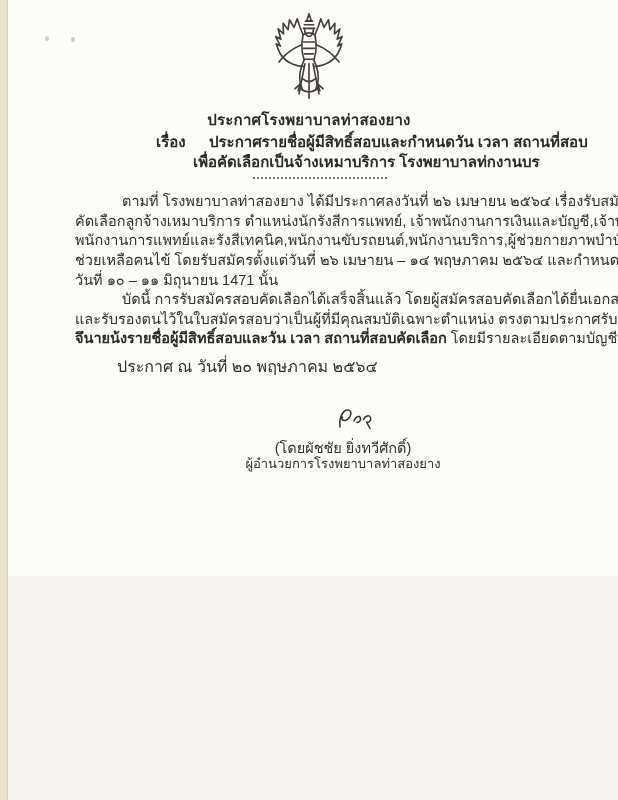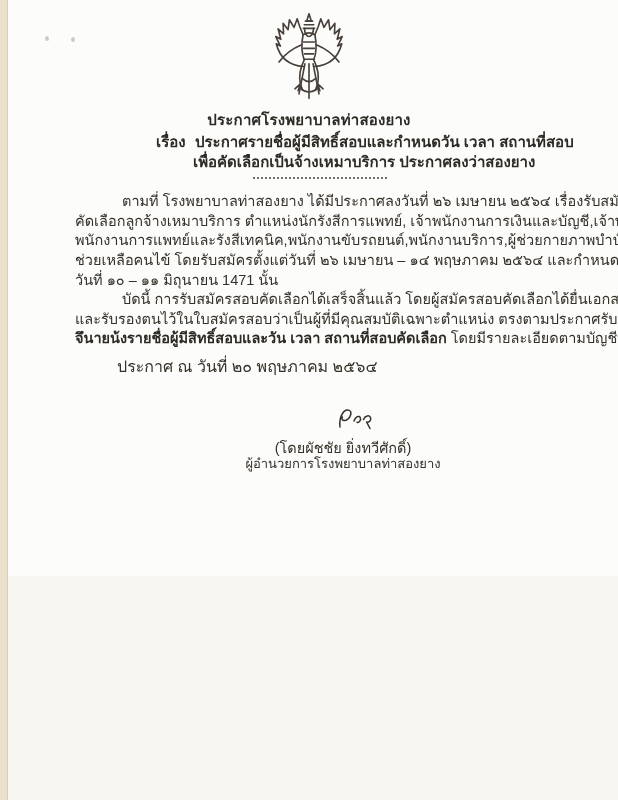--- a/index.html
+++ b/index.html
@@ -30,21 +30,21 @@
   .org-title{
     position:absolute;top:108px;left:0;width:618px;
     text-align:center;font-size:15px;font-weight:700;color:#2d2a24;
     letter-spacing:.2px;
   }
   .subject-label{
     position:absolute;left:143px;top:130px;
     font-size:15px;font-weight:700;color:#2d2a24;margin-left:13px;
   }
   .subject-line1{
-    position:absolute;left:195px;top:130px;
+    position:absolute;left:209px;top:130px;
     font-size:15px;font-weight:700;color:#2d2a24;white-space:nowrap;
   }
   .subject-line2{
     position:absolute;left:193px;top:150px;
     font-size:15px;font-weight:700;color:#2d2a24;white-space:nowrap;
   }
   .dotted-divider{
     position:absolute;left:253px;top:170px;width:134px;height:7px;
     border-bottom:2px dotted #75706a;
   }
@@ -105,21 +105,21 @@
 
       <path d="M45.5 57 L39 90 M50 57 L50 95 M54.5 57 L61 90"></path>
       <path d="M42.5 73 Q50 80 57.5 73 M40.5 84 Q50 92 59.5 84"></path>
     </svg>
   </div>
 
   <div class="org-title">ประกาศโรงพยาบาลท่าสองยาง</div>
 
   <div class="subject-label">เรื่อง</div>
   <div class="subject-line1">ประกาศรายชื่อผู้มีสิทธิ์สอบและกำหนดวัน เวลา สถานที่สอบ</div>
-  <div class="subject-line2">เพื่อคัดเลือกเป็นจ้างเหมาบริการ  ประกาศลงว่าสองยาง</div>
+  <div class="subject-line2">เพื่อคัดเลือกเป็นจ้างเหมาบริการ  โรงพยาบาลท่กงานบร</div>
 
   <div class="dotted-divider"></div>
 
   <div class="para para1">
     <div class="line indent">ตามที่  โรงพยาบาลท่าสองยาง    ได้มีประกาศลงวันที่ ๒๖ เมษายน ๒๕๖๔   เรื่องรับสมัครสอบ</div>
     <div class="line">คัดเลือกลูกจ้างเหมาบริการ ตำแหน่งนักรังสีการแพทย์, เจ้าพนักงานการเงินและบัญชี,เจ้าพนักงานธุรการ,</div>
     <div class="line">พนักงานการแพทย์และรังสีเทคนิค,พนักงานขับรถยนต์,พนักงานบริการ,ผู้ช่วยกายภาพบำบัด  และพนักงาน</div>
     <div class="line">ช่วยเหลือคนไข้   โดยรับสมัครตั้งแต่วันที่ ๒๖ เมษายน – ๑๔ พฤษภาคม ๒๕๖๔  และกำหนดสอบคัดเลือก</div>
     <div class="line">วันที่ ๑๐ – ๑๑ มิถุนายน 1471 นั้น</div>
   </div>

